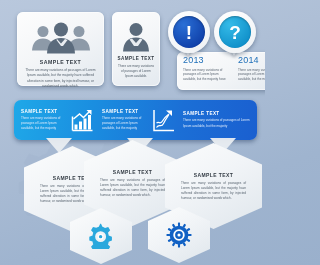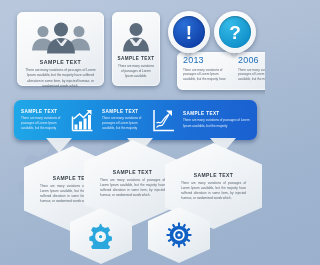--- a/index.html
+++ b/index.html
@@ -167,21 +167,21 @@
     <div class="ttl">SAMPLE TEXT</div>
     <div class="body">There are many variations of passages of Lorem Ipsum available.</div>
   </div>
 
   <div class="card" id="yearcard">
     <div class="yearcol">
       <div class="yr">2013</div>
       <div class="yb">There are many variations of passages of Lorem Ipsum available, but the majority have</div>
     </div>
     <div class="yearcol">
-      <div class="yr">2006</div>
+      <div class="yr">2014</div>
       <div class="yb">There are many variations of passages of Lorem Ipsum available, but the majority have</div>
     </div>
   </div>
 
   <div class="bubble" id="bubble1">
     <div class="tail"></div>
     <div class="pin"></div>
     <div class="disc">!</div>
   </div>
   <div class="bubble" id="bubble2">

